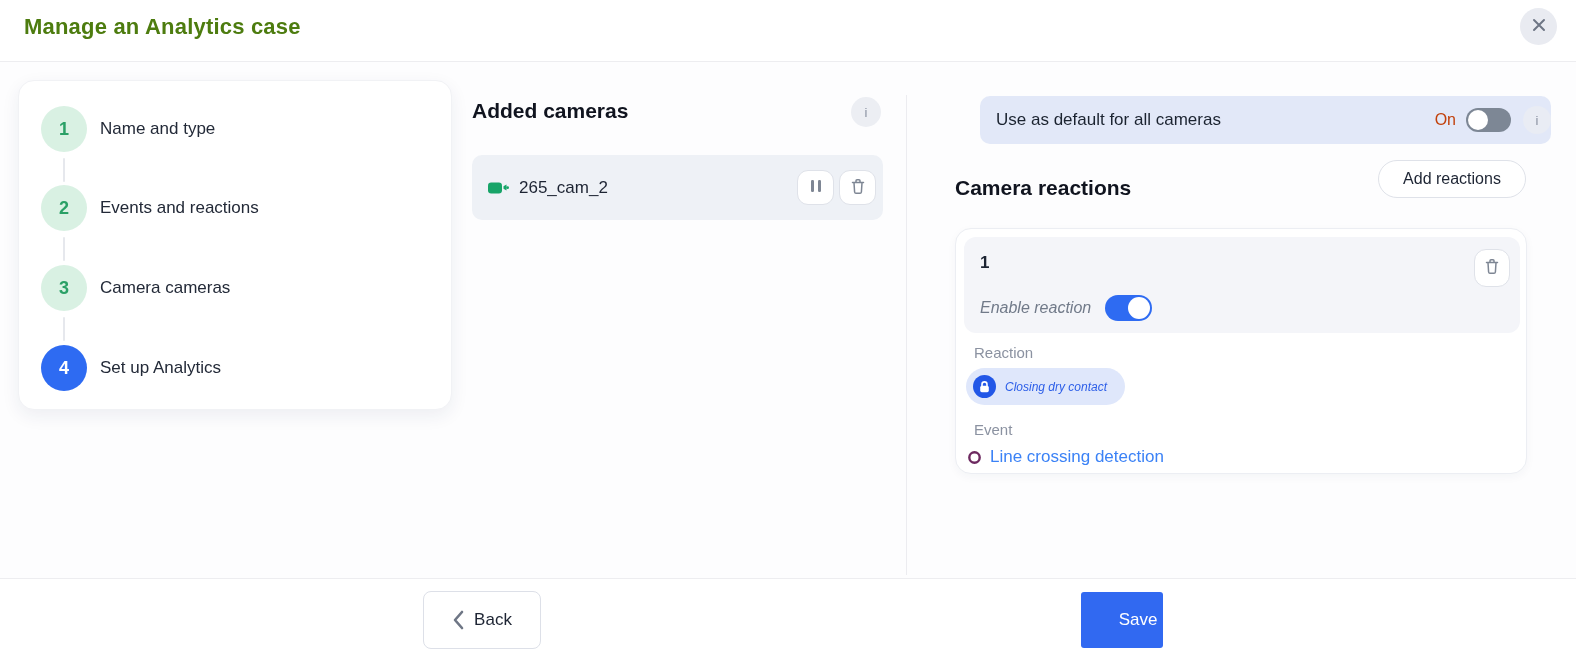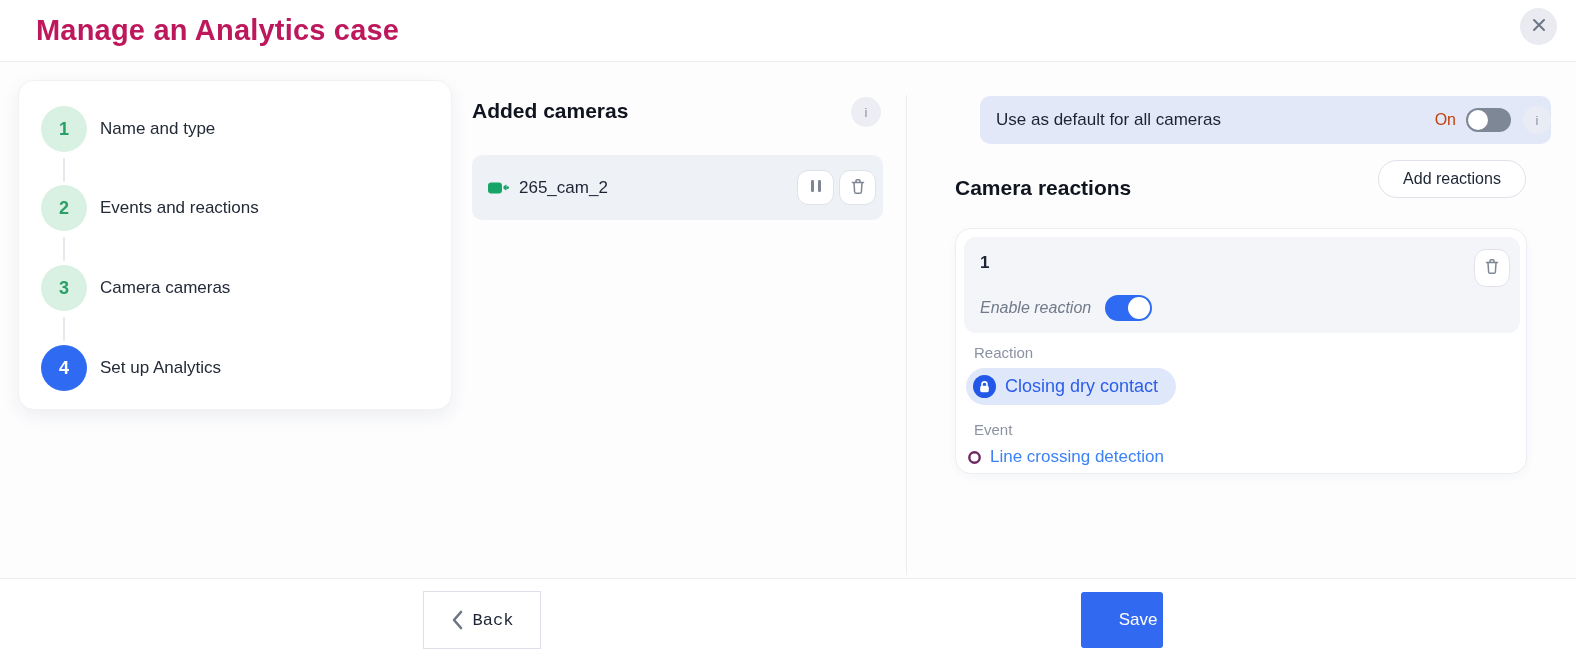--- a/index.html
+++ b/index.html
@@ -2,21 +2,21 @@
 <html><head>
 <meta charset="utf-8">
 <style>
   * { margin:0; padding:0; box-sizing:border-box; }
   html,body { width:1576px; height:654px; }
   body { font-family:"Liberation Sans", sans-serif; background:#fdfdfe; color:#1b2230; overflow:hidden; }
   .app { position:relative; width:1576px; height:654px; }
 
   
   .header { position:absolute; top:0; left:0; width:100%; height:62px; background:#fff; border-bottom:1px solid #ededf0; }
-  .header-title { position:absolute; left:36px; top:14px; font-size:29px; font-weight:700; color:#be185d; letter-spacing:.2px; }
+  .header-title { position:absolute; left:24px; top:14px; font-size:22px; font-weight:700; color:#4d7c0f; letter-spacing:.2px; }
   .close-btn { position:absolute; right:19px; top:8px; width:37px; height:37px; border-radius:50%; background:#e9ebf1; border:none; cursor:pointer; display:flex; align-items:center; justify-content:center; }
 
   
   .stepper-card { position:absolute; left:18px; top:80px; width:434px; height:330px; background:#fff; border:1px solid #f1f2f5; border-radius:16px; box-shadow:0 6px 18px rgba(25,39,80,.07); }
   .step { position:absolute; left:0; width:100%; height:46px; }
   .step-circle { position:absolute; left:22px; top:0; width:46px; height:46px; border-radius:50%; display:flex; align-items:center; justify-content:center; font-size:18px; font-weight:600; }
   .step.done .step-circle { background:#d9f1e3; color:#2aa066; }
   .step.active .step-circle { background:#2e6bf2; color:#fff; }
   .step-label { position:absolute; left:81px; top:50%; transform:translateY(-50%); font-size:17px; color:#232a38; }
   .step-connector { position:absolute; left:44px; width:2px; height:24px; background:#e6e8ed; border-radius:1px; }
@@ -49,28 +49,28 @@
   .reaction-card { position:absolute; left:955px; top:228px; width:572px; height:246px; background:#fff; border:1px solid #eceef3; border-radius:16px; box-shadow:0 3px 10px rgba(25,39,80,.04); }
   .reaction-head { position:absolute; left:8px; top:8px; width:556px; height:96px; background:#f4f5f9; border-radius:12px; }
   .reaction-index { position:absolute; left:16px; top:16px; font-size:17px; font-weight:600; color:#1d2433; }
   .reaction-trash { position:absolute; right:10px; top:12px; width:36px; height:38px; border-radius:12px; }
   .enable-row { position:absolute; left:16px; bottom:12px; display:flex; align-items:center; }
   .enable-label { font-size:16px; color:#717a89; margin-right:14px;font-style:italic; }
   .field-label { position:absolute; left:18px; font-size:15px; color:#8b92a1; }
   .reaction-label { top:115px; }
   .reaction-chip { position:absolute; left:10px; top:139px; height:37px; background:#dfe7fb; border-radius:19px; display:flex; align-items:center; padding:0 18px 0 7px; cursor:pointer; }
   .chip-lock { width:23px; height:23px; border-radius:50%; background:#2257e7; display:flex; align-items:center; justify-content:center; margin-right:9px; }
-  .chip-text { font-size:18px; color:#2c5ee8; }
+  .chip-text { font-size:12px; color:#2c5ee8;font-style:italic; }
   .event-label { top:192px; }
   .event-row { position:absolute; left:11px; top:218px; display:flex; align-items:center; }
   .event-text { font-size:17px; color:#3b82f6; margin-left:8px; }
 
   
   .footer { position:absolute; left:0; top:578px; width:100%; height:76px; background:#fff; border-top:1px solid #ededf0; }
-  .back-btn { position:absolute; left:423px; top:12px; width:118px; height:58px; background:#fff; border:1px solid #dde0e8; border-radius:0; display:flex; align-items:center; justify-content:center; gap:10px; font-family:Liberation Mono, monospace; font-size:17px; color:#1d2433; cursor:pointer; }
+  .back-btn { position:absolute; left:423px; top:12px; width:118px; height:58px; background:#fff; border:1px solid #dde0e8; border-radius:8px; display:flex; align-items:center; justify-content:center; gap:10px; font-family:Liberation Sans, sans-serif; font-size:17px; color:#1d2433; cursor:pointer; }
   .save-btn { position:absolute; left:1081px; top:13px; width:82px; height:56px; background:#3169f1; border:none; border-radius:3px; font-family:inherit; font-size:17px; color:#fff; cursor:pointer;padding-left:32px; }
 </style>
 </head>
 <body>
 
 <div class="app">
 
   <div class="header">
     <div class="header-title">Manage an Analytics case</div>
     <button class="close-btn">

